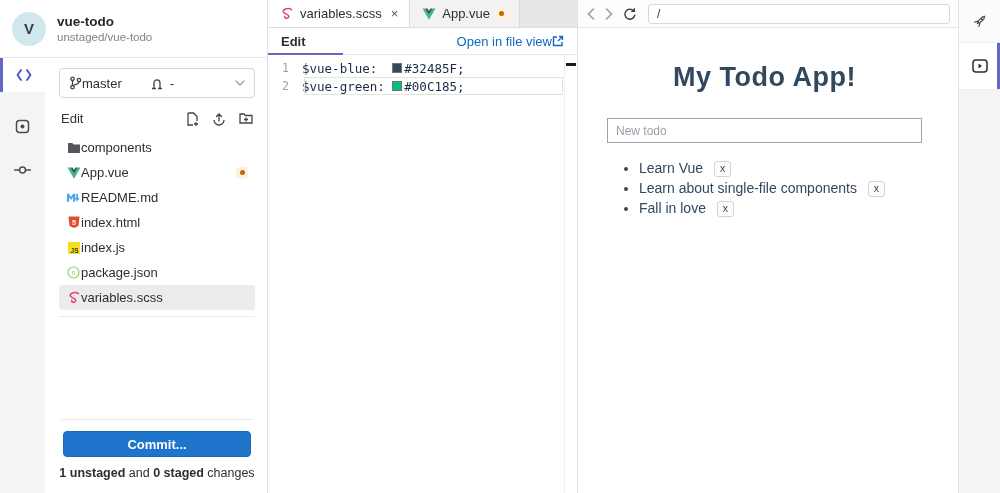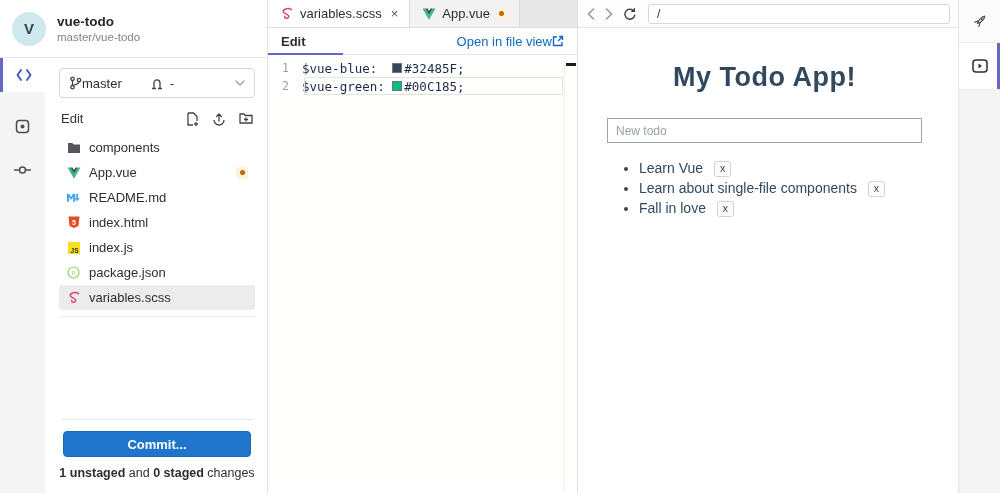--- a/index.html
+++ b/index.html
@@ -24,21 +24,21 @@
   .sidebar { flex:1; display:flex; flex-direction:column; padding:10px 12px 10px 14px; min-width:0; }
   .branch-dd { height:30px; border:1px solid #d6d6d6; border-radius:4px; background:#fff; display:flex; align-items:center; padding:0 9px; font-size:13px; cursor:pointer; }
   .branch-dd .mid { margin-left:28px; display:flex; align-items:center; gap:6px; color:#333; }
   .branch-dd .chev { margin-left:auto; }
   .edit-row { margin-top:13px; display:flex; align-items:center; padding:0 2px; }
   .edit-label { font-size:13px; color:#333; }
   .edit-actions { margin-left:auto; display:flex; gap:13px; }
   .icon-btn { background:none; border:none; cursor:pointer; display:flex; align-items:center; padding:0; }
 
   .file-tree { margin-top:9px; padding-bottom:6px; border-bottom:1px solid #ececec; }
-  .tree-row { height:25px; display:flex; align-items:center; gap:8px; padding:0 7px; font-size:13px; border-radius:3px; cursor:pointer; color:#2e2e2e; }
+  .tree-row { height:25px; display:flex; align-items:center; padding:0 7px; font-size:13px; border-radius:3px; cursor:pointer; color:#2e2e2e; }
   .tree-row.selected { background:#ececec; }
   .tree-icon { width:15px; display:flex; justify-content:center; }
   .mod-badge { margin-left:auto; width:12px; height:12px; border-radius:4px; background:#fdf1dd; position:relative; }
   .mod-badge::after { content:""; position:absolute; left:3.5px; top:3.5px; width:5px; height:5px; border-radius:50%; background:#c26700; }
 
   .commit-area { margin-top:auto; }
   .commit-divider { border-top:1px solid #e8e8e8; margin:0 2px; }
   .commit-btn { display:block; width:calc(100% - 8px); margin:11px 4px 9px; height:26px; background:#1f75cb; border:1px solid #1b6ab8; border-radius:4px; color:#fff; font-weight:bold; font-size:13px; cursor:pointer; font-family:inherit; }
   .status-line { text-align:center; font-size:12.5px; color:#2e2e2e; padding-bottom:3px; white-space:nowrap; }
   .status-line b { font-weight:bold; }
@@ -87,21 +87,21 @@
 </head>
 <body>
 
 <div class="app">
 
   <div class="left-panel">
     <div class="left-header">
       <div class="avatar">V</div>
       <div>
         <div class="proj-name">vue-todo</div>
-        <div class="proj-path">master/vue-todo</div>
+        <div class="proj-path">unstaged/vue-todo</div>
       </div>
     </div>
     <div class="left-body">
       <div class="rail">
         <div class="rail-item active">
           <span>
             <svg width="16" height="12" viewBox="0 0 16 12">
                 <path d="M5 1 1.5 6 5 11 M11 1l3.5 5L11 11" stroke="#3e4fc8" stroke-width="1.8" fill="none" stroke-linecap="round" stroke-linejoin="round"></path>
               </svg>
           </span>

